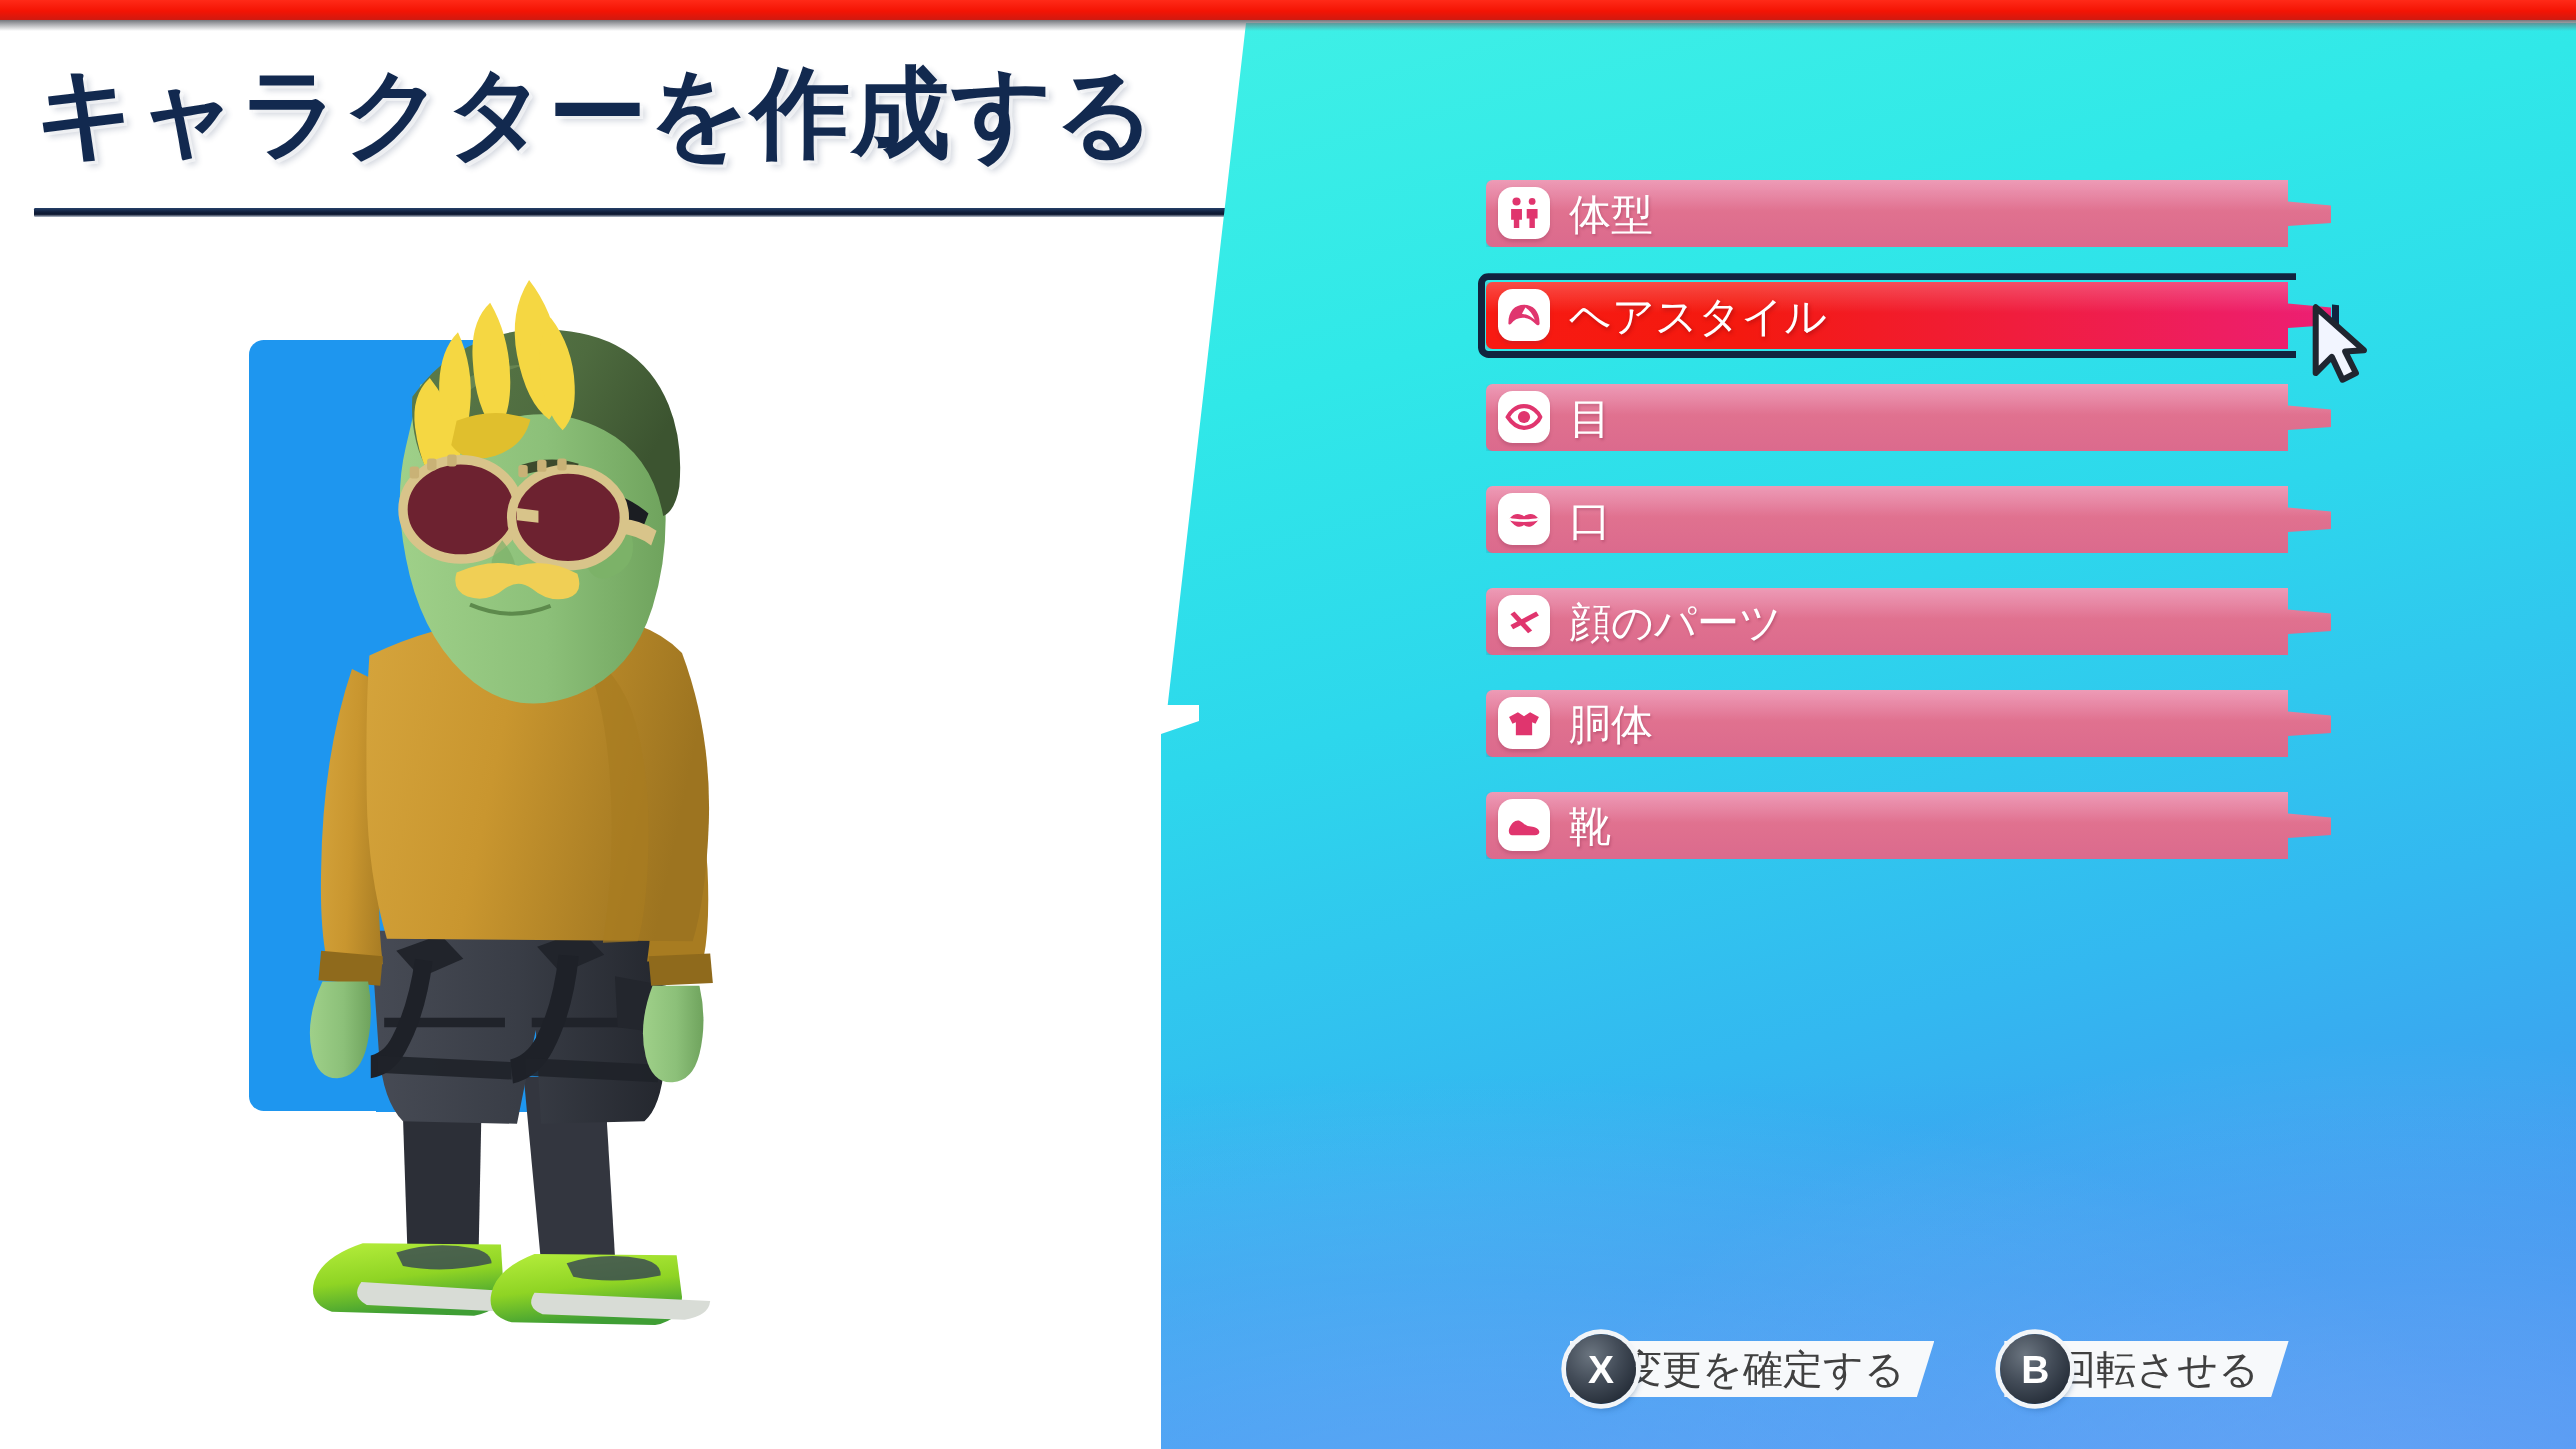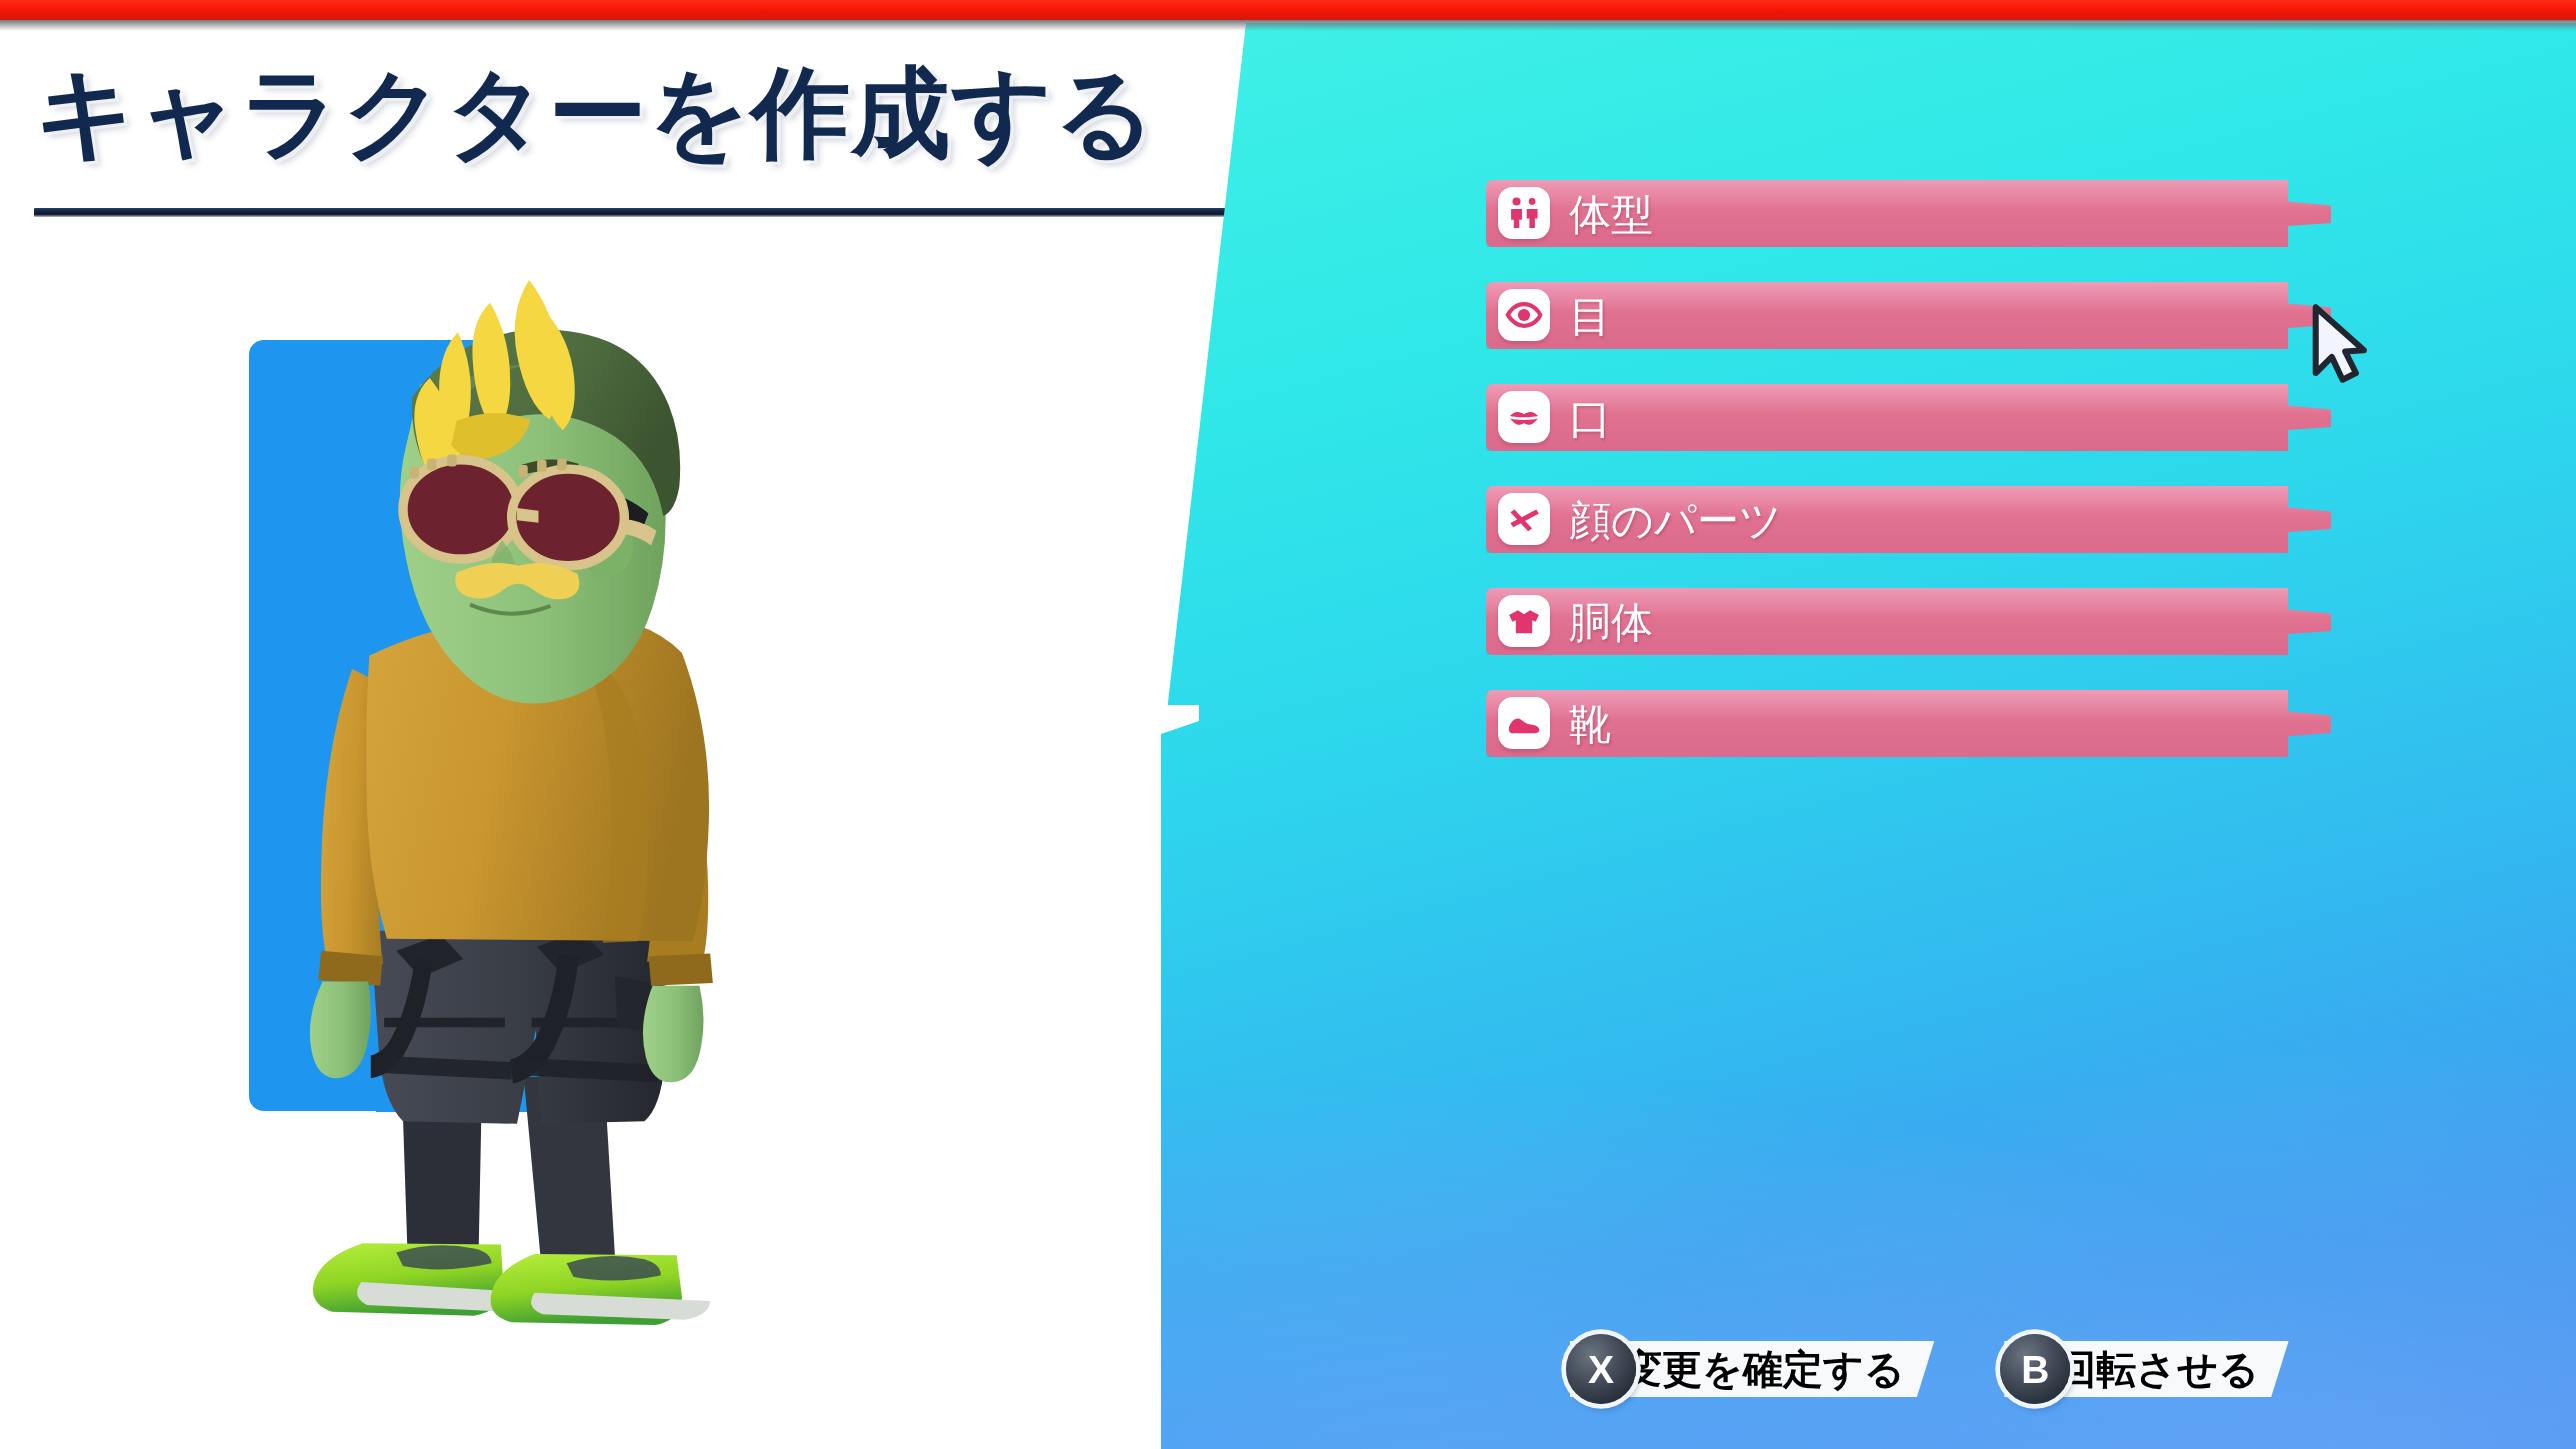--- a/index.html
+++ b/index.html
@@ -91,21 +91,21 @@
   
   .cursor{ position:absolute; left:2309px; top:303px; width:59px; height:81px; z-index:45; }
 
   
   .hints{ position:absolute; left:1570px; top:1332px; height:74px; z-index:40;
           display:flex; align-items:center; gap:70px; }
   .hint{ position:relative; height:56px; display:flex; align-items:center; }
   .hint .plate{ position:relative; height:56px; padding:0 29.5px 0 52px; display:flex; align-items:center;
           background:#f7f9fb; clip-path:polygon(0 0, 100% 0, calc(100% - 17.4px) 100%, 0 100%);
           box-shadow:2.7px 4.7px 6px rgba(10,60,120,.28); }
-  .hint .plate span{ color:#000000; font-size:40px; font-weight:700; white-space:nowrap; line-height:56px; }
+  .hint .plate span{ color:#404040; font-size:40px; font-weight:400; white-space:nowrap; line-height:56px; }
   .btn{ position:absolute; left:-4px; top:-6.7px; width:70px; height:70px; border-radius:50%;
         background:radial-gradient(circle at 36% 30%, #6b7580 0%, #434c58 42%, #262e39 78%, #1a222c 100%);
         box-shadow:0 0 0 4.7px #f2f5f8, 2.7px 5.4px 6.7px rgba(10,60,120,.35);
         display:flex; align-items:center; justify-content:center; z-index:2; }
   .btn b{ color:#fff; font-size:39px; font-weight:700; line-height:1; }
 </style>
 </head>
 <body>
 
 <div id="stage">
@@ -254,20 +254,31 @@
         <div class="ico">
           <svg viewBox="0 0 56 56">
             <circle cx="17" cy="11" r="6" fill="#e0356e"></circle>
             <circle cx="40" cy="11" r="5" fill="#e0356e"></circle>
             <path d="M9 22h16v16h-4v12h-8V38H9z" fill="#e0356e"></path>
             <path d="M32 22h16v14h-4v14h-8V36h-4z" fill="#e0356e"></path>
           </svg>
         </div>
         <div class="lbl">体型</div>
       </div>
+      <div class="row sel">
+        <div class="bar"></div>
+        <div class="selframe"></div>
+        <div class="ico">
+          <svg viewBox="0 0 56 56">
+            <path d="M5 40c0-18 10-27 23-27s23 9 23 27c0 3-3 4-5 2-6-6-12-10-20-10-7 0-13 3-17 9-2 2-4 1-4-1z" fill="#e0356e"></path>
+            <path d="M30 17c6 4 11 10 14 18-6-5-12-8-19-9z" fill="#ffffff"></path>
+          </svg>
+        </div>
+        <div class="lbl">ヘアスタイル</div>
+      </div>
       <div class="row">
         <div class="bar"></div>
         <div class="ico">
           <svg viewBox="0 0 56 56">
             <path d="M28 12c13 0 22 10 24 16-2 6-11 16-24 16S8 34 4 28C7 22 15 12 28 12z" fill="none" stroke="#e0356e" stroke-width="6"></path>
             <circle cx="28" cy="28" r="9" fill="#e0356e"></circle>
           </svg>
         </div>
         <div class="lbl">目</div>
       </div>

